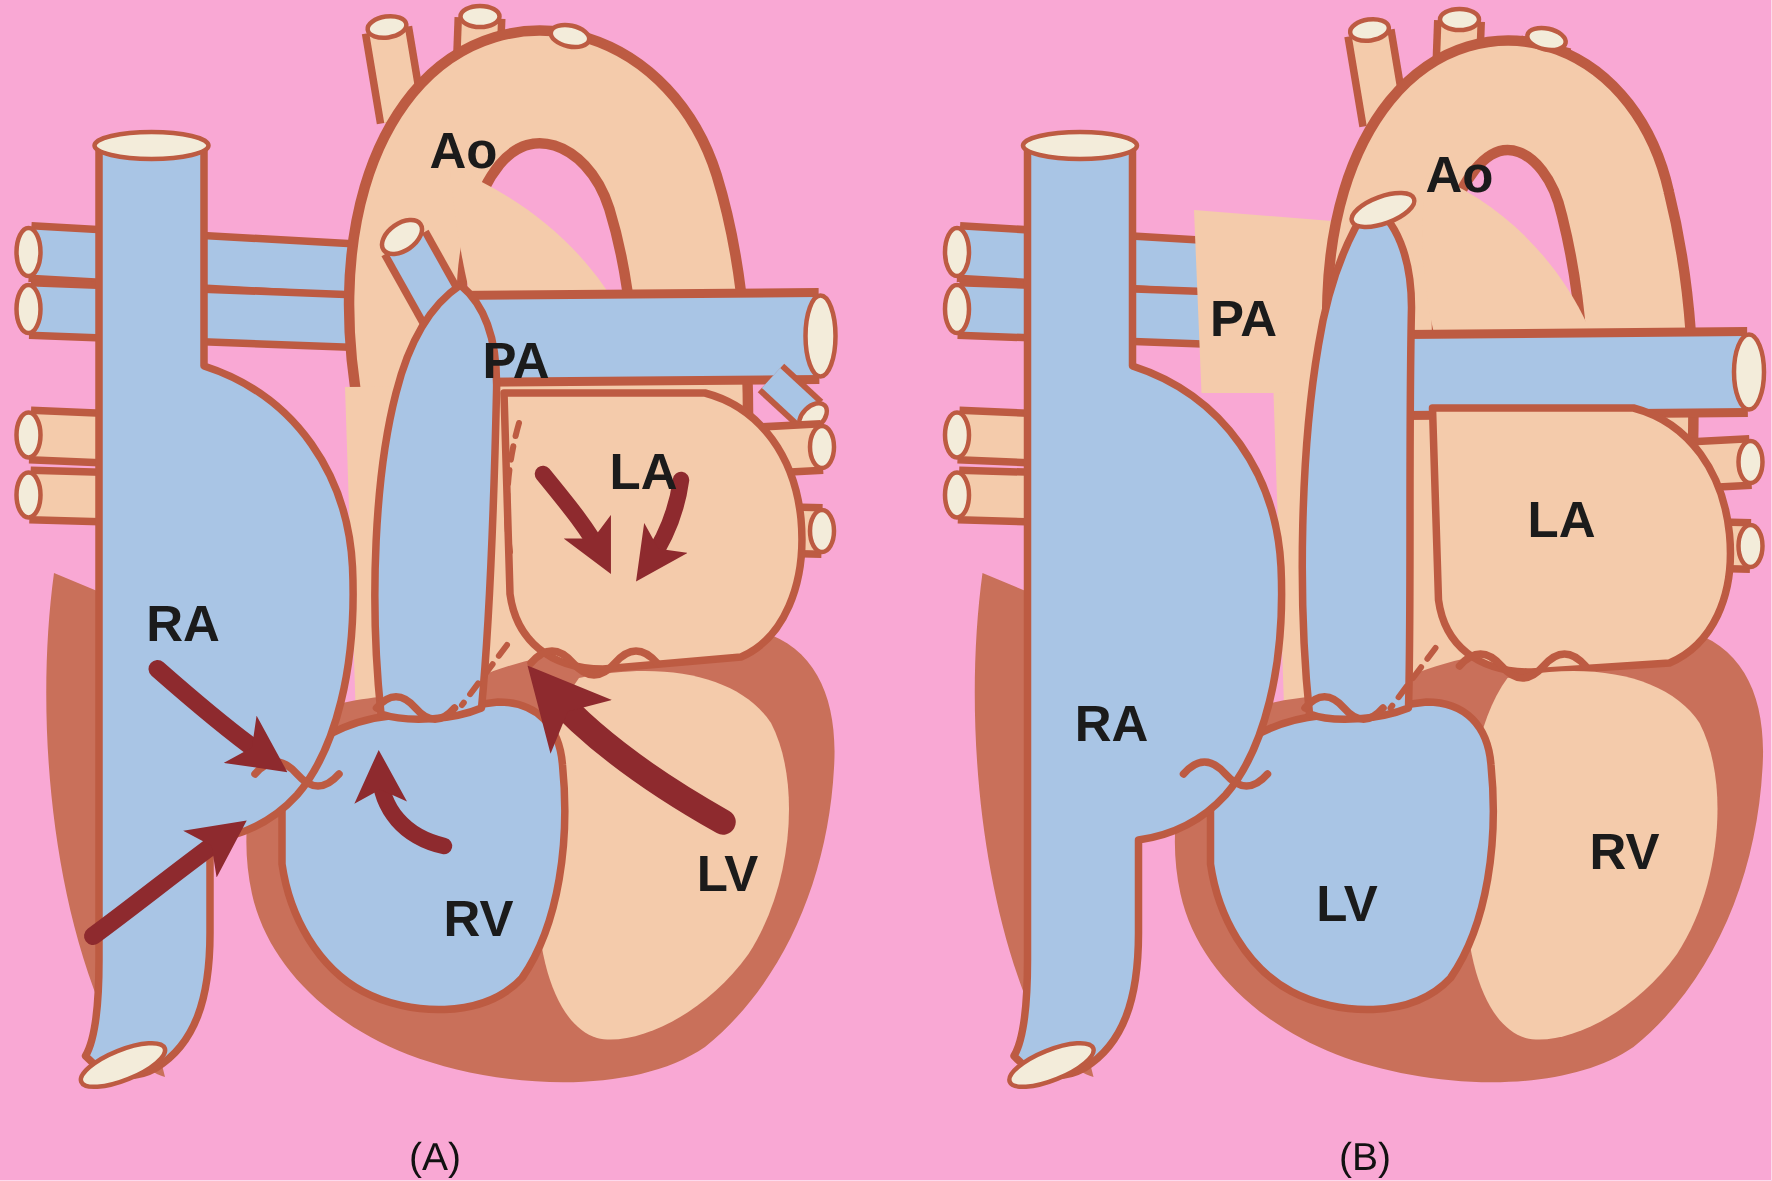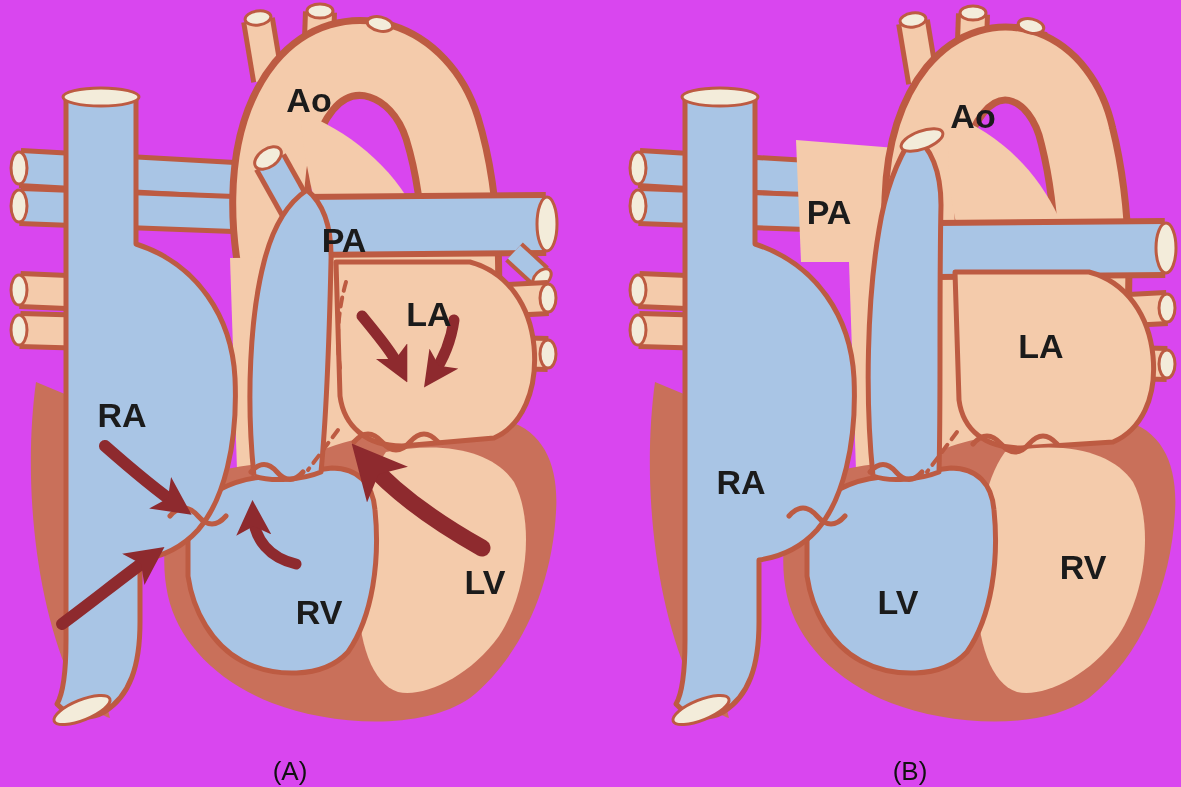--- a/index.html
+++ b/index.html
@@ -1,17 +1,17 @@
 <!DOCTYPE html>
 <html><head>
 <meta charset="utf-8">
 <style>
   html,body{margin:0;padding:0;background:#ffffff;}
   .canvas{
-    position:relative;width:1181px;height:787px;background:#d946ef;overflow:hidden;
+    position:relative;width:1181px;height:787px;background:#f9a8d4;overflow:hidden;
     font-family:"Liberation Sans", sans-serif;
   }
   svg.panel{position:absolute;top:0;}
   #panel-a{left:2px;}
   #panel-b{left:621px;}
   
   .tube-u{stroke:#bd5b42;fill:none;}
   .tube-b{stroke:#a9c5e5;fill:none;}
   .tube-p{stroke:#f4cbab;fill:none;}
   .cap{fill:#f3ecda;stroke:#bd5b42;stroke-width:3;}

